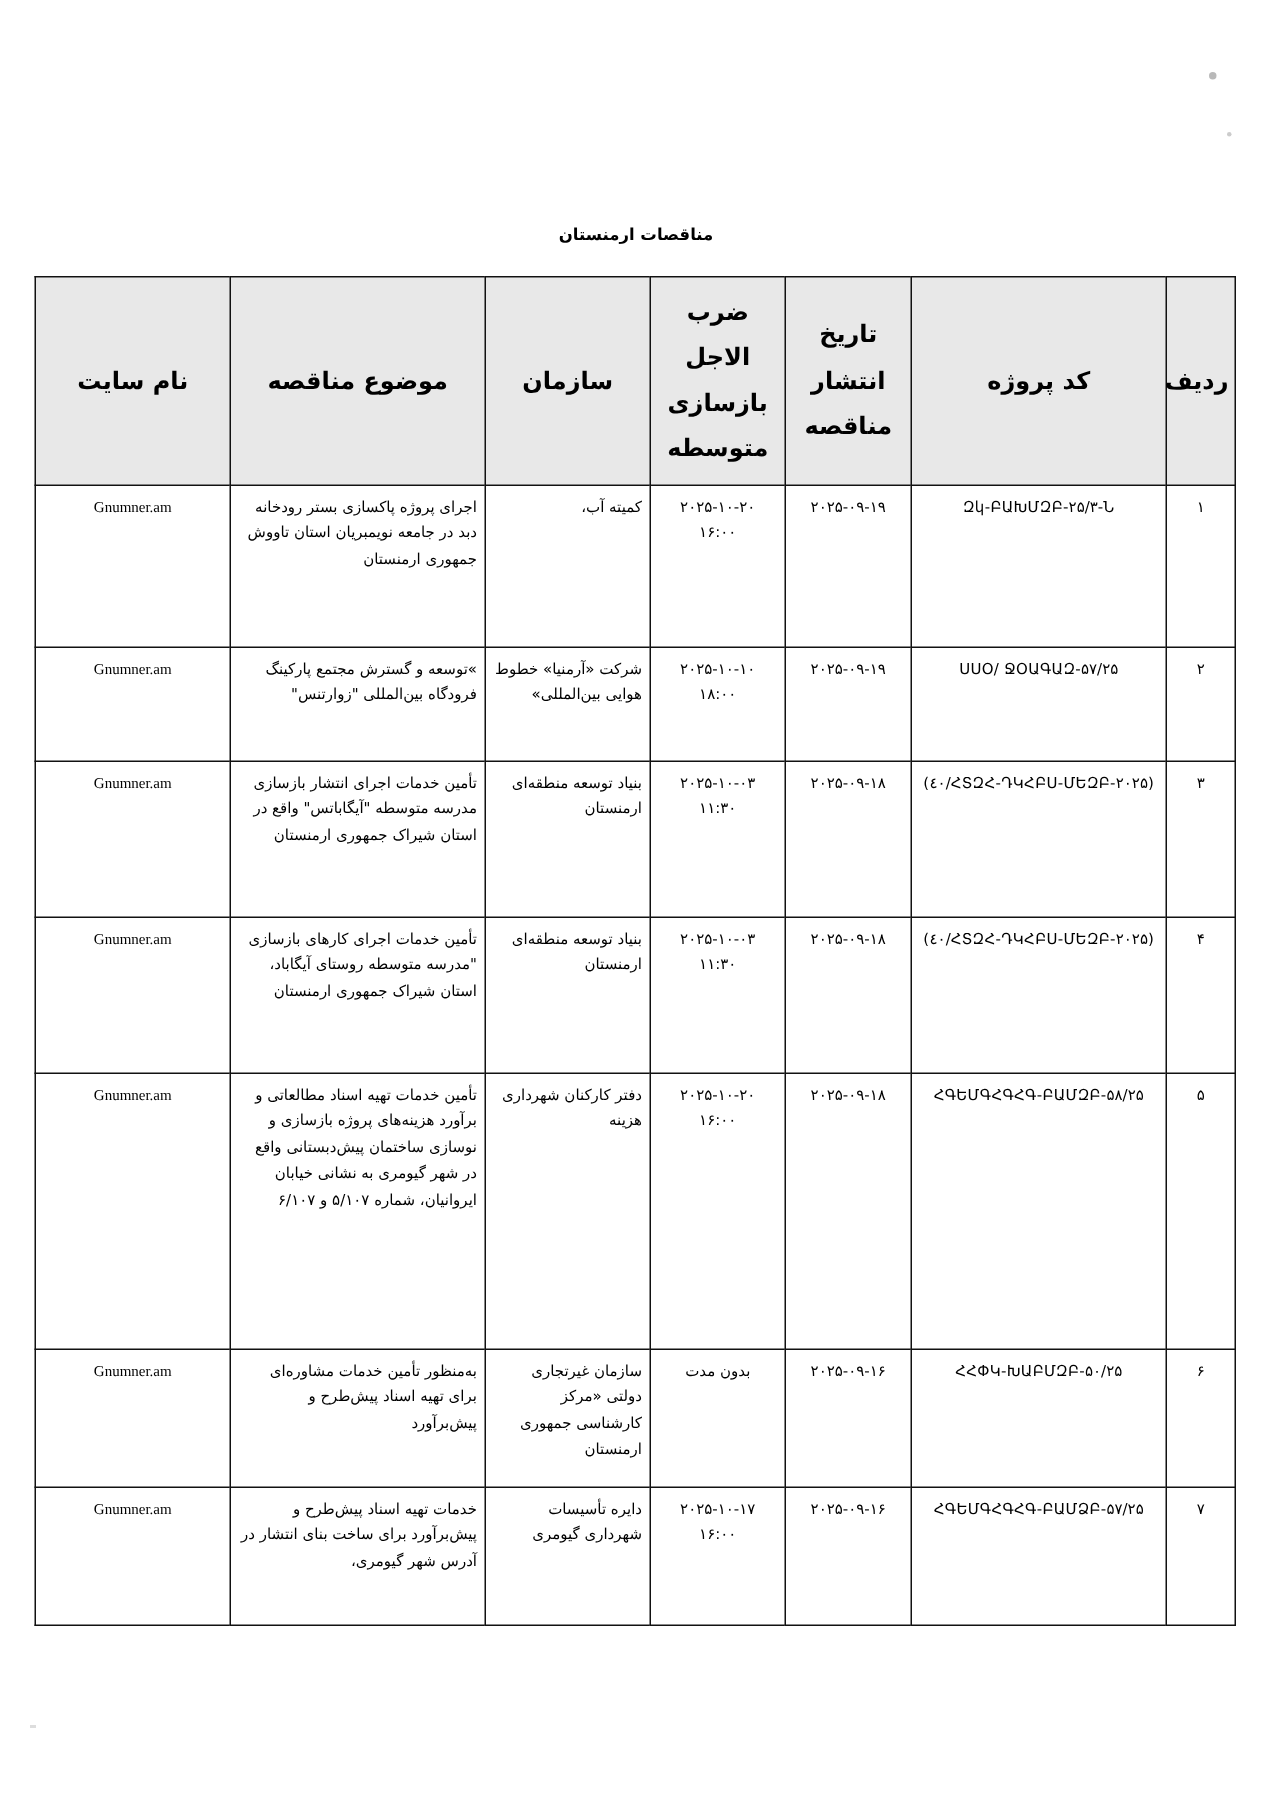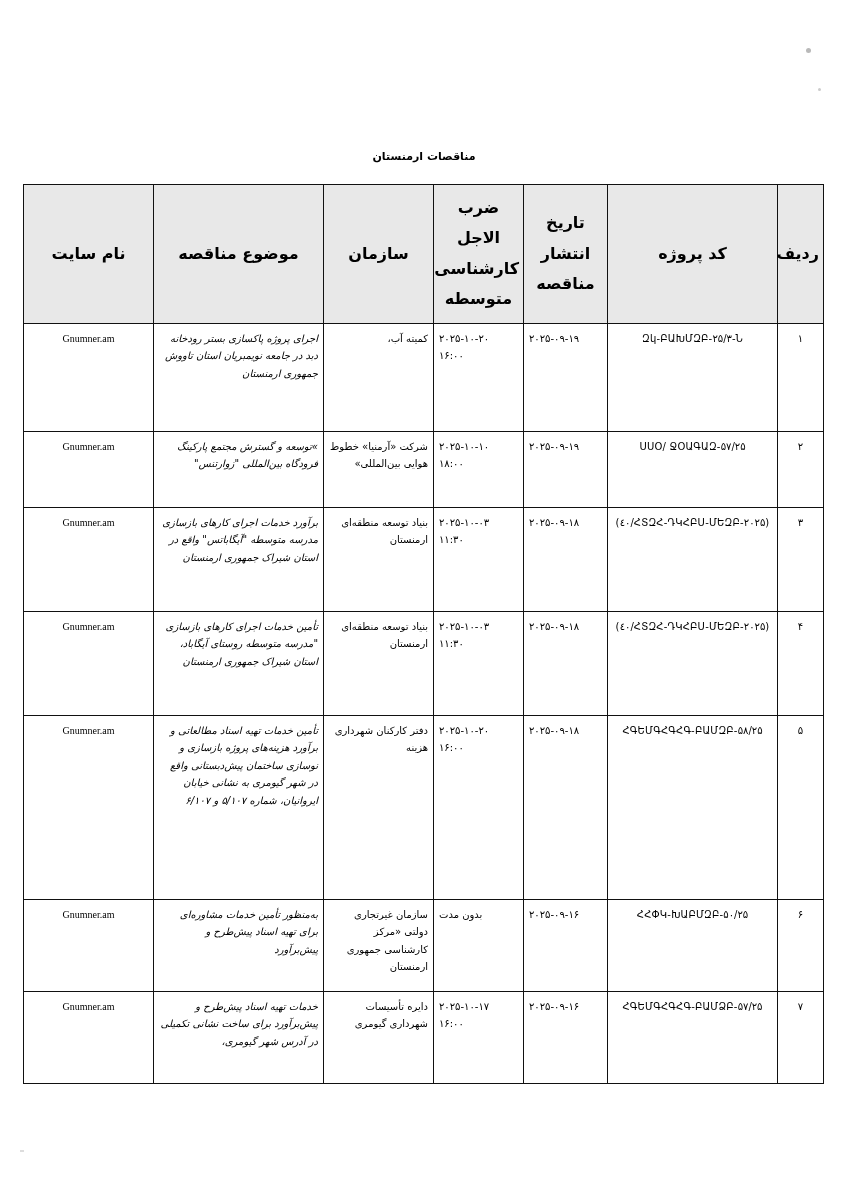--- a/index.html
+++ b/index.html
@@ -84,34 +84,33 @@
   }
   td.code {
     text-align: center;
     font-size: 11px;
     letter-spacing: 0.2px;
     padding-top: 8px;
     word-break: break-word;
     margin-top: 28px;
   }
   td.pub, td.deadline {
-    text-align: left;
+    text-align: center;
     font-size: 11px;
     padding-top: 8px;
     margin-top: 13px;
   }
   td.org {
     font-size: 10.5px;
     padding-top: 8px;
   }
   td.subject {
     font-size: 10.5px;
     padding-top: 8px;
     padding-right: 7px;
-    font-style: italic;
   }
   td.site {
     text-align: center;
     font-size: 11px;
     padding-top: 8px;
     direction: ltr;
     font-family: "Liberation Serif", "DejaVu Serif", serif;
   }
   .line { display: block; }
 </style>
@@ -140,21 +139,21 @@
       <tr>
         <th>ردیف</th>
         <th>کد پروژه</th>
         <th>
           <span class="line">تاریخ</span>
           <span class="line">انتشار</span>
           <span class="line">مناقصه</span>
         </th>
         <th>
           <span class="line">ضرب الاجل</span>
-          <span class="line">کارشناسی</span>
+          <span class="line">بازسازی</span>
           <span class="line">متوسطه</span>
         </th>
         <th>سازمان</th>
         <th>موضوع مناقصه</th>
         <th>نام سایت</th>
       </tr>
     </thead>
     <tbody>
 
       <tr style="height:108px;">
@@ -185,21 +184,21 @@
 
       <tr style="height:104px;">
         <td class="row-no">۳</td>
         <td class="code">(ՀՏԶՀ-ԴԿՀԲՍ-ՄԵԶԲ-۲۰۲۵/٤۰)</td>
         <td class="pub">۲۰۲۵-۰۹-۱۸</td>
         <td class="deadline">
           <span class="line">۲۰۲۵-۱۰-۰۳</span>
           <span class="line">۱۱:۳۰</span>
         </td>
         <td class="org">بنیاد توسعه منطقه‌ای ارمنستان</td>
-        <td class="subject">برآورد خدمات اجرای کارهای بازسازی مدرسه متوسطه "آیگاباتس" واقع در استان شیراک جمهوری ارمنستان</td>
+        <td class="subject">تأمین خدمات اجرای انتشار بازسازی مدرسه متوسطه "آیگاباتس" واقع در استان شیراک جمهوری ارمنستان</td>
         <td class="site">Gnumner.am</td>
       </tr>
 
       <tr style="height:104px;">
         <td class="row-no">۴</td>
         <td class="code">(ՀՏԶՀ-ԴԿՀԲՍ-ՄԵԶԲ-۲۰۲۵/٤۰)</td>
         <td class="pub">۲۰۲۵-۰۹-۱۸</td>
         <td class="deadline">
           <span class="line">۲۰۲۵-۱۰-۰۳</span>
           <span class="line">۱۱:۳۰</span>
@@ -237,20 +236,20 @@
 
       <tr style="height:92px;">
         <td class="row-no">۷</td>
         <td class="code">ՀԳԵՄԳՀԳՀԳ-ԲԱՄՁԲ-۵۷/۲۵</td>
         <td class="pub">۲۰۲۵-۰۹-۱۶</td>
         <td class="deadline">
           <span class="line">۲۰۲۵-۱۰-۱۷</span>
           <span class="line">۱۶:۰۰</span>
         </td>
         <td class="org">دایره تأسیسات شهرداری گیومری</td>
-        <td class="subject">خدمات تهیه اسناد پیش‌طرح و پیش‌برآورد برای ساخت نشانی تکمیلی در آدرس شهر گیومری،</td>
+        <td class="subject">خدمات تهیه اسناد پیش‌طرح و پیش‌برآورد برای ساخت بنای انتشار در آدرس شهر گیومری،</td>
         <td class="site">Gnumner.am</td>
       </tr>
 
     </tbody>
   </table>
 
 </div>
 
 </body></html>

